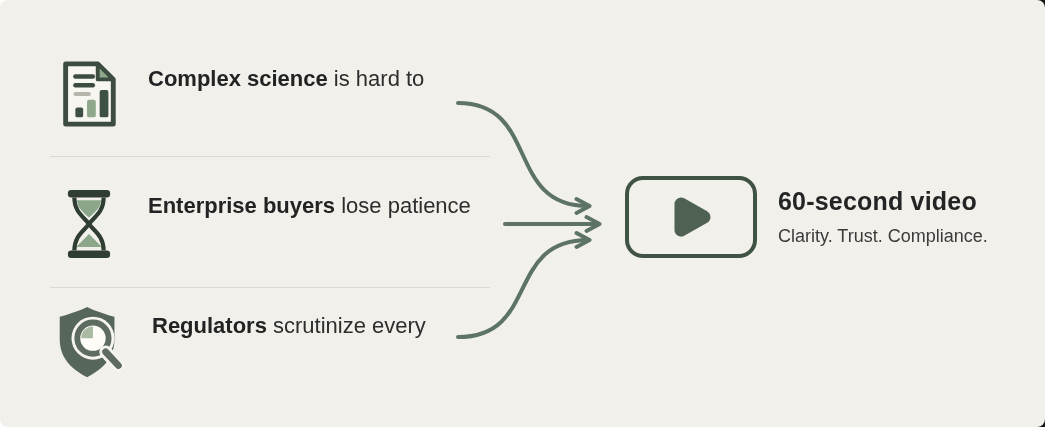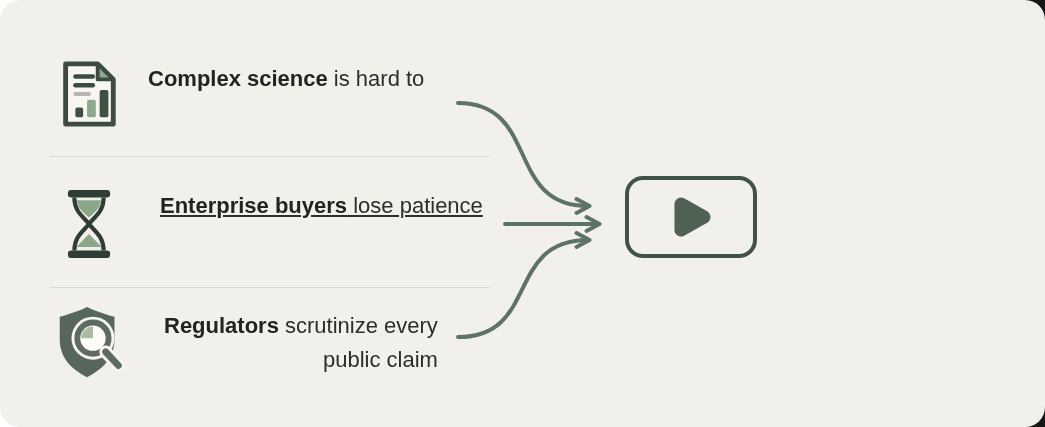--- a/index.html
+++ b/index.html
@@ -2,21 +2,21 @@
 <html><head>
 <meta charset="utf-8">
 <style>
   html,body{margin:0;padding:0;}
   body{
     width:1045px;height:427px;position:relative;overflow:hidden;
     background:linear-gradient(100deg,#ffffff 0%,#ffffff 55%,#161616 88%);
     font-family:"Liberation Sans",sans-serif;
   }
   .card{
-    position:absolute;inset:0;border-radius:20px;background:#f2f0eb;
+    position:absolute;inset:0;border-radius:8px;background:#f2f0eb;
   }
   .problem-row{position:absolute;}
   .icon-box{position:absolute;}
   .p-text{position:absolute;font-size:22px;line-height:33.5px;color:#2d2d2d;white-space:nowrap;}
   .p-text strong{font-weight:700;color:#232323;}
   .divider{position:absolute;left:50px;width:440px;height:1px;background:#ddd9d0;}
   .arrows{position:absolute;left:440px;top:80px;}
   .video-box{
     position:absolute;left:625px;top:176px;width:132px;height:82px;
     border:4px solid #3f5244;border-radius:18px;background:#f2f0eb;
@@ -56,55 +56,58 @@
     <div class="icon-box" style="left:56px;top:186px;">
       <svg width="66" height="76" viewBox="0 0 72 80">
         <rect x="13" y="3" width="46" height="8" rx="3.5" fill="#2f3d33"></rect>
         <rect x="13" y="69" width="46" height="8" rx="3.5" fill="#2f3d33"></rect>
         <path d="M20 11 C20 27 30 32 36 40 C42 32 52 27 52 11" fill="none" stroke="#2f3d33" stroke-width="4.5"></path>
         <path d="M20 69 C20 53 30 48 36 40 C42 48 52 53 52 69" fill="none" stroke="#2f3d33" stroke-width="4.5"></path>
         <path d="M23 14 H49 C49 23 41 28 36 33 C31 28 23 23 23 14 Z" fill="#8ba689"></path>
         <path d="M36 51 L50 65 H22 Z" fill="#8ba689"></path>
       </svg>
     </div>
-    <div class="p-text" style="left:160px;top:189px;text-decoration:underline;">
+    <div class="p-text" style="left:148px;top:189px;">
       <div><strong>Enterprise buyers</strong><span> lose patience</span></div>
     </div>
   </div>
 
   <div class="divider" style="top:287px;"></div>
 
   <div class="problem-row">
     <div class="icon-box" style="left:49px;top:302px;">
       <svg width="84" height="86" viewBox="0 0 84 88">
         <path d="M38 5 C46 9 58 13 66 15 V38 C66 58 53 69 38 77 C23 69 10 58 10 38 V15 C18 13 30 9 38 5 Z" fill="#57665b"></path>
         <circle cx="44" cy="37" r="22" fill="#f7f5ef"></circle>
         <circle cx="44" cy="37" r="16" fill="#fdfcf7" stroke="#5d6b60" stroke-width="6"></circle>
         <path d="M44 37 L44 25 A12 12 0 0 0 32 37 Z" fill="#a9bba2"></path>
         <line x1="57" y1="51" x2="70" y2="65" stroke="#f7f5ef" stroke-width="13" stroke-linecap="round"></line>
         <line x1="57" y1="51" x2="70" y2="65" stroke="#5d6b60" stroke-width="7" stroke-linecap="round"></line>
       </svg>
     </div>
-    <div class="p-text" style="left:164px;top:309px;text-align:right;">
+    <div class="p-text" style="left:152px;top:309px;">
       <div><strong>Regulators</strong><span> scrutinize every</span></div>
-      <div>public claim</div>
     </div>
   </div>
 
   <svg class="arrows" width="200" height="280" viewBox="0 0 200 280">
     <defs>
       <marker id="ah" viewBox="0 0 12 12" refX="9" refY="6" markerWidth="4.6" markerHeight="4.6" orient="auto">
         <path d="M1.5 1.5 L10 6 L1.5 10.5" fill="none" stroke="#5c7365" stroke-width="2.6" stroke-linecap="round" stroke-linejoin="round"></path>
       </marker>
     </defs>
     <path d="M 18 23 C 100 23 65 126 148 126" fill="none" stroke="#5c7365" stroke-width="4" stroke-linecap="round" marker-end="url(#ah)"></path>
     <path d="M 65 144 H 158" fill="none" stroke="#5c7365" stroke-width="4" stroke-linecap="round" marker-end="url(#ah)"></path>
     <path d="M 18 257 C 100 257 65 160 148 160" fill="none" stroke="#5c7365" stroke-width="4" stroke-linecap="round" marker-end="url(#ah)"></path>
   </svg>
 
   <div class="video-box">
     <svg width="52" height="56" viewBox="0 0 52 56">
       <path d="M16 15 L39 28 L16 41 Z" fill="#4e6153" stroke="#4e6153" stroke-width="13" stroke-linejoin="round"></path>
     </svg>
   </div>
 
+  <div class="result-text">
+    <div class="result-title">60-second video</div>
+    <div class="result-subtitle">Clarity. Trust. Compliance.</div>
+  </div>
 
 </div>
 
 </body></html>

